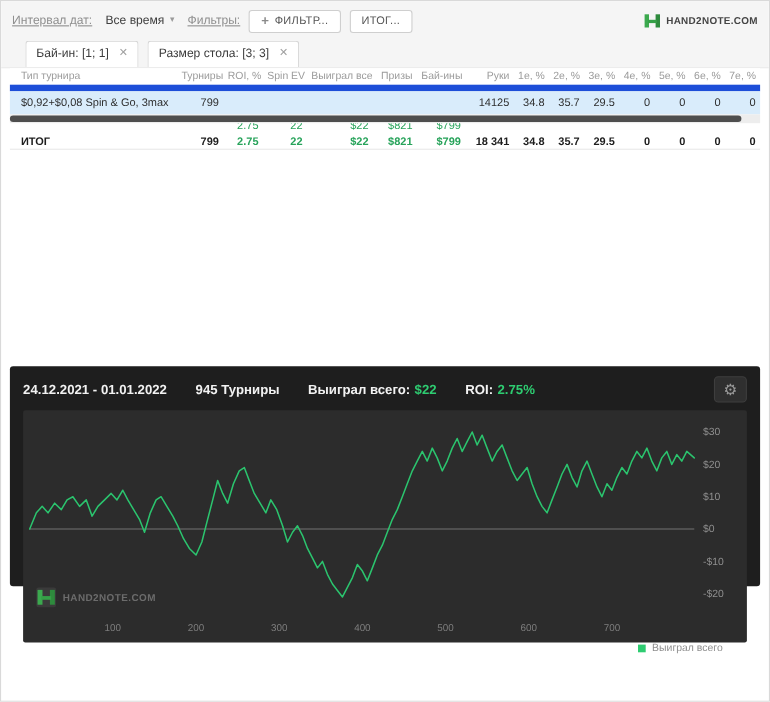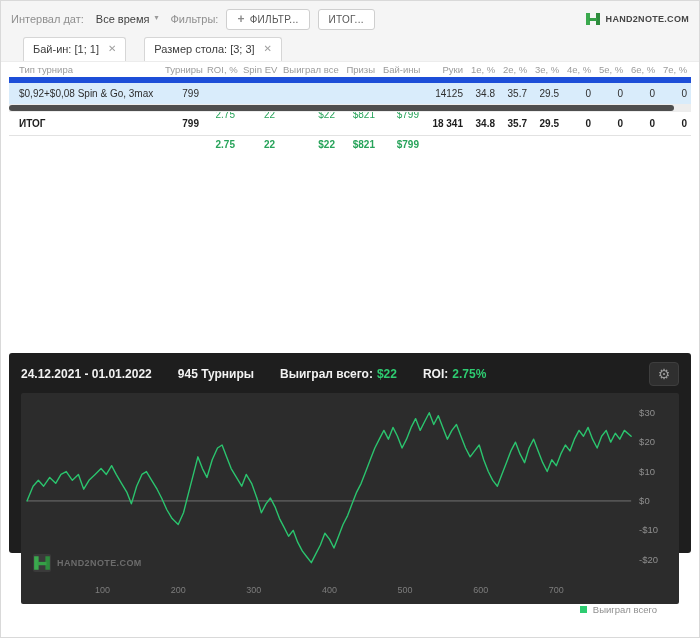--- a/index.html
+++ b/index.html
@@ -3,53 +3,53 @@
 <meta charset="utf-8">
 <style>
   * { box-sizing: border-box; }
   html,body { margin:0; padding:0; background:#e9e9e9; }
   body { font-family:"Liberation Sans", sans-serif; }
   .page { position:relative; width:700px; height:638px; background:#ffffff; border:1px solid #d9d9d9; overflow:hidden; }
 
   
   .topzone { background:#f5f5f5; border-bottom:1px solid #ececec; padding:5px 10px 0 10px; }
   .topbar { display:flex; align-items:center; gap:8px; height:26px; }
-  .lbl { font-size:11px; color:#8f8f8f; }
+  .lbl { font-size:11px; color:#8f8f8f;text-decoration:underline; }
   .dropdown { display:flex; align-items:flex-start; gap:5px; font-size:11px; color:#3f3f3f; cursor:pointer; padding:2px 4px; }
   .caret { font-size:8px; color:#9a9a9a; }
   .tbtn { display:flex; align-items:center; gap:5px; background:#fff; border:1px solid #cfcfcf; border-radius:3px; padding:4px 10px; font-size:10px; color:#555; letter-spacing:.3px; cursor:pointer; }
   .tbtn .plus { color:#8a8a8a; font-size:12px; line-height:10px; font-weight:bold; }
   .brand { margin-left:auto; display:flex; align-items:center; gap:5px; }
   .brand-text { font-size:9px; font-weight:bold; color:#454545; letter-spacing:.3px; }
   .h2n-logo { width:16px; height:16px; display:block; }
 
   
-  .chips { display:flex; gap:18px; padding:5px 0 0 12px; }
+  .chips { display:flex; gap:8px; padding:5px 0 0 12px; }
   .chip { display:flex; align-items:center; gap:9px; background:#ffffff; border:1px solid #d6d6d6; border-bottom:none; border-radius:3px 3px 0 0; padding:5px 9px 6px 9px; font-size:11px; color:#3c3c3c; cursor:pointer; }
   .chip .x { color:#a0a0a0; font-size:10px; line-height:10px; }
 
   
   .table { margin:0 8px; background:#fff; border-bottom:1px solid #e2e2e2; font-size:10px; }
   .trow { display:flex; align-items:center; }
   .thead { color:#9b9b9b; font-size:9.5px; height:21px; border-bottom:6px solid #1d4ed8; }
   .drow { height:21px; color:#2e2e2e; }
   .drow.hl { background:#d9ecfb; }
-  .total { height:23px; font-weight:bold; color:#1d1d1d; background:#fff; }
+  .total { height:23px; font-weight:bold; color:#1d1d1d; background:#fff;align-items:flex-end; }
   .cell { padding:0 4px; white-space:nowrap; overflow:hidden; }
   .name { flex:1; padding-left:10px; text-align:left; }
   .num { text-align:right; }
   .green { color:#27a35a;margin-top:41px; }
   .c1{width:42px}.c2{width:36px}.c3{width:40px}.c4{width:60px}.c5{width:40px}
   .c6{width:44px}.c7{width:44px}.c8{width:32px}.c9{width:32px}.c10{width:32px}
   .c11{width:32px}.c12{width:32px}.c13{width:32px}.c14{width:32px}
   .hscroll { height:8px; background:#ededed; position:relative; }
   .hthumb { position:absolute; left:0; top:1px; height:6px; width:97.5%; background:#4e4e4e; border-radius:3px; cursor:pointer; }
 
   
-  .chart-panel { position:absolute; left:8px; right:8px; top:352px; height:200px; background:#1e1e1e; border-radius:3px; padding:9px 12px 8px 12px; display:flex; flex-direction:column; }
+  .chart-panel { position:absolute; left:8px; right:8px; top:332px; height:200px; background:#1e1e1e; border-radius:3px; padding:9px 12px 8px 12px; display:flex; flex-direction:column; }
   .cheader { display:flex; align-items:center; gap:26px; height:26px; }
   .chead-item { font-size:12px; font-weight:bold; color:#f2f2f2; white-space:nowrap; }
   .chead-val { color:#2ecc71; margin-left:4px; }
   .gear-btn { margin-left:auto; width:30px; height:24px; background:#2f2f2f; border:1px solid #3e3e3e; border-radius:4px; display:flex; align-items:center; justify-content:center; color:#9a9a9a; font-size:14px; cursor:pointer; }
   .plot { flex:1; margin-top:7px; background:#2c2c2c; border-radius:2px; position:relative; }
   .plot svg { display:block; width:100%; height:100%; }
   .watermark { position:absolute; left:12px; bottom:32px; display:flex; align-items:center; gap:6px; pointer-events:none; }
   .wm-box { width:18px; height:18px; background:#3a3a3a; border-radius:2px; display:flex; align-items:center; justify-content:center; }
   .wm-text { font-size:9px; font-weight:bold; color:#6c6c6c; letter-spacing:.4px; }
   .legend { display:flex; justify-content:flex-end; align-items:center; gap:6px; height:18px; padding-right:22px; }

